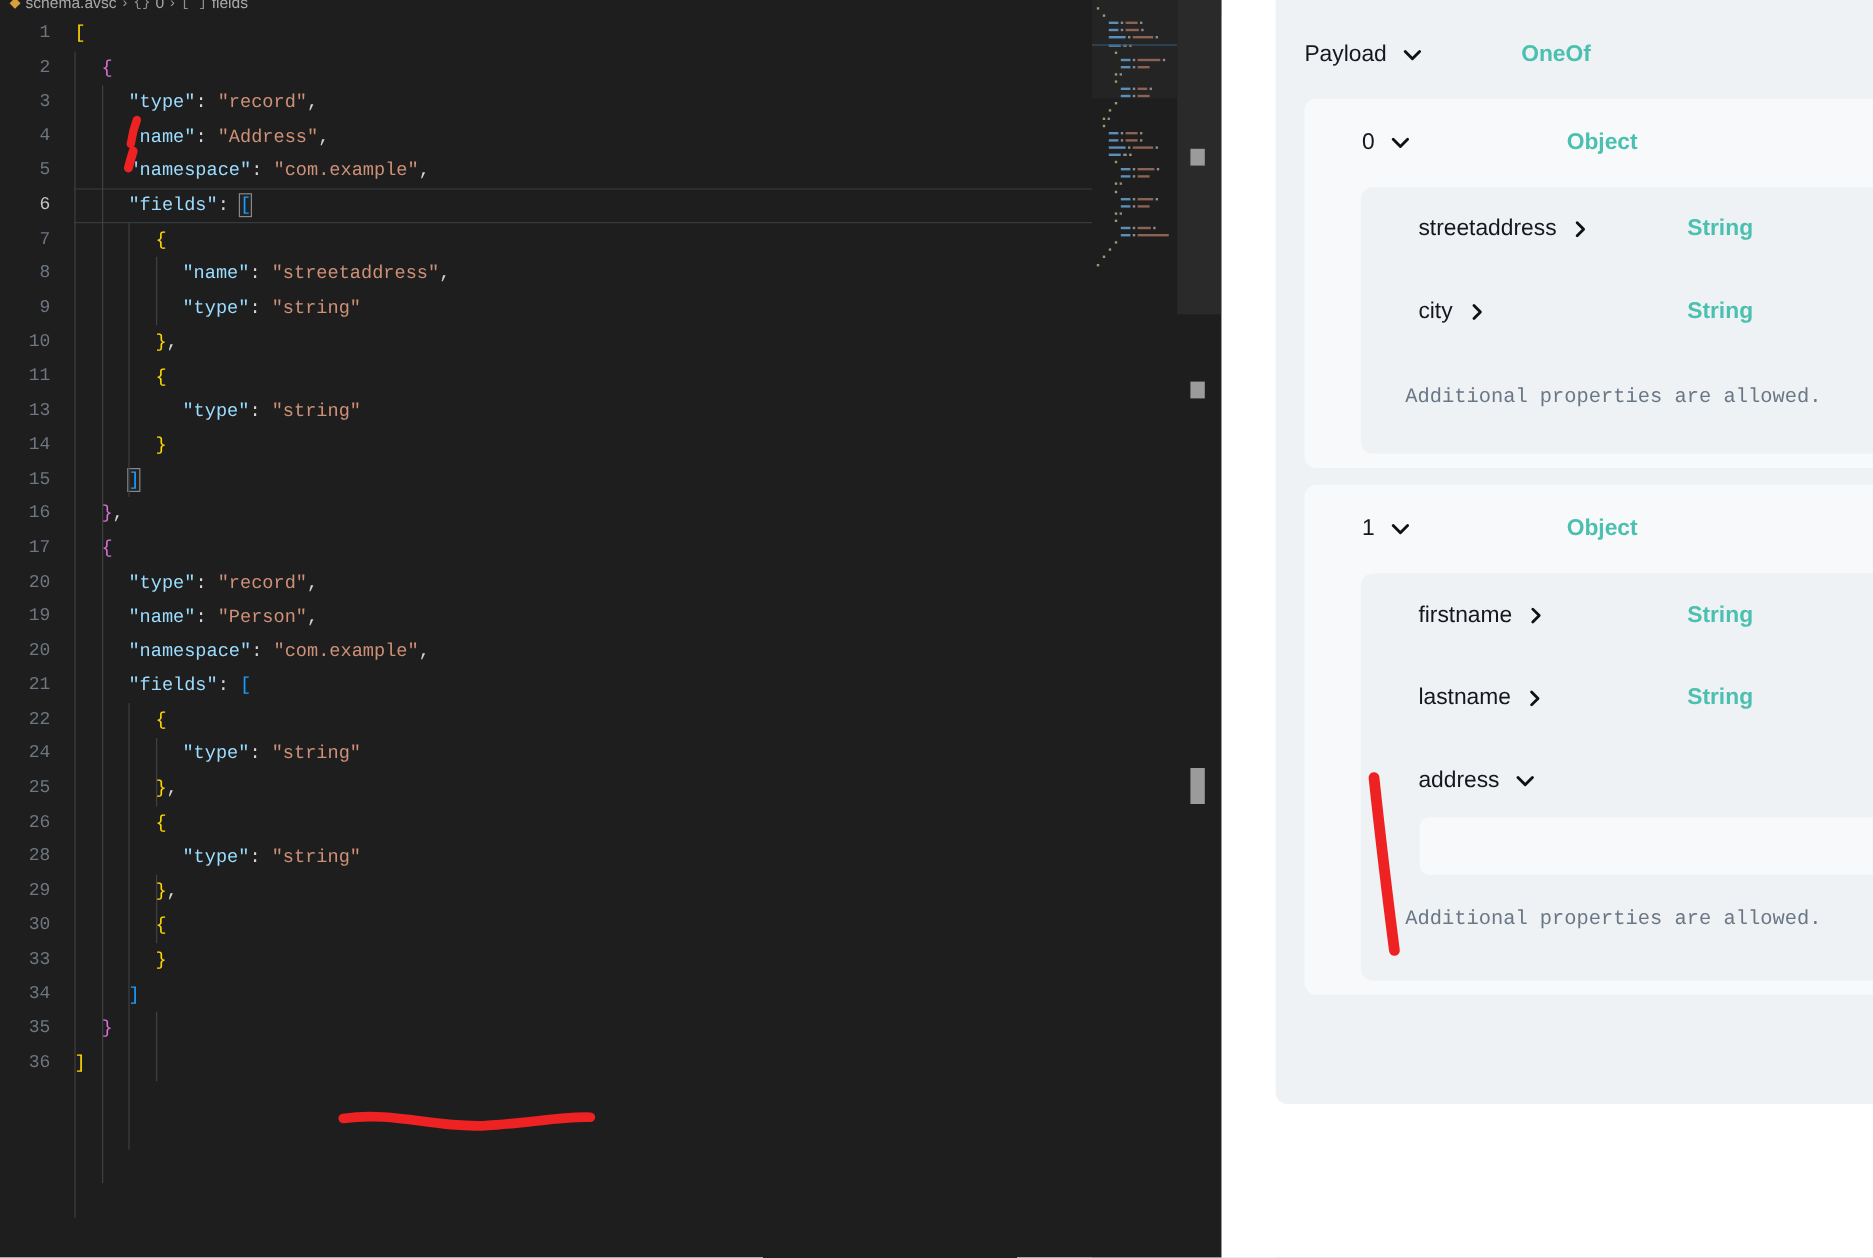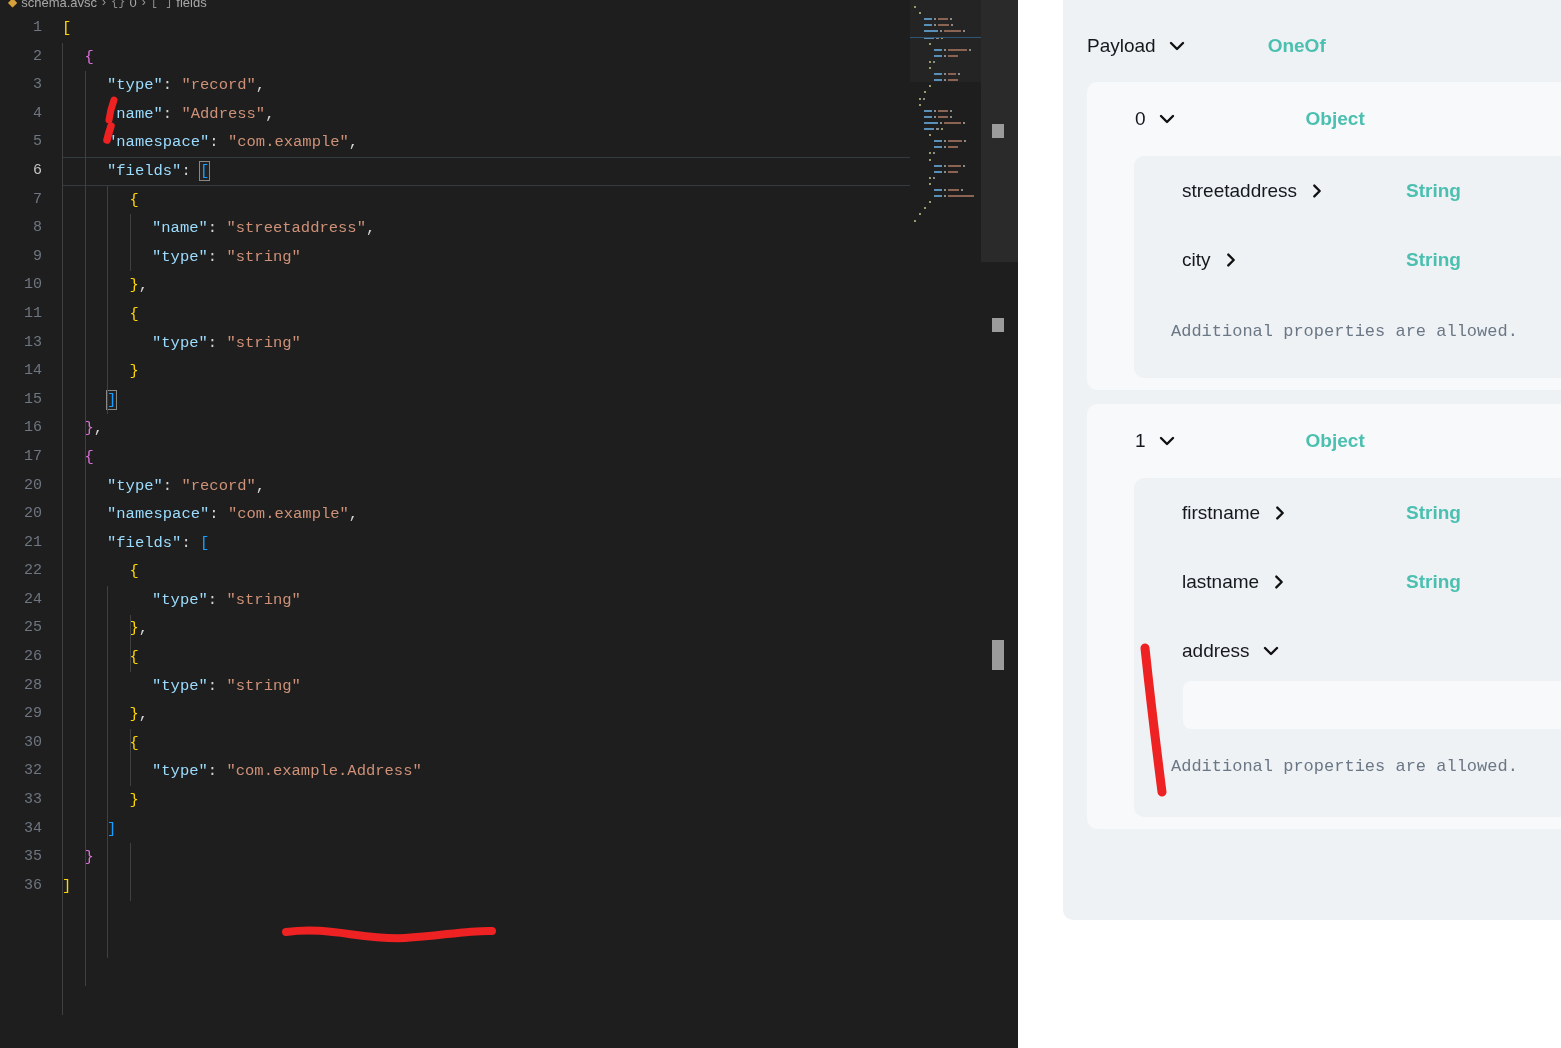--- a/index.html
+++ b/index.html
@@ -238,30 +238,30 @@
         <div class="code-row"><span class="lnum">8</span><span class="ctext" style="padding-left: 110px;"><span class="k">"name"</span><span class="p">: </span><span class="s">"streetaddress"</span><span class="p">,</span></span></div>
         <div class="code-row"><span class="lnum">9</span><span class="ctext" style="padding-left: 110px;"><span class="k">"type"</span><span class="p">: </span><span class="s">"string"</span></span></div>
         <div class="code-row"><span class="lnum">10</span><span class="ctext" style="padding-left: 87.5px;"><span class="b1">}</span><span class="p">,</span></span></div>
         <div class="code-row"><span class="lnum">11</span><span class="ctext" style="padding-left: 87.5px;"><span class="b1">{</span></span></div>
         <div class="code-row"><span class="lnum">13</span><span class="ctext" style="padding-left: 110px;"><span class="k">"type"</span><span class="p">: </span><span class="s">"string"</span></span></div>
         <div class="code-row"><span class="lnum">14</span><span class="ctext" style="padding-left: 87.5px;"><span class="b1">}</span></span></div>
         <div class="code-row"><span class="lnum">15</span><span class="ctext" style="padding-left: 65px;"><span class="b3 bracket-box">]</span></span></div>
         <div class="code-row"><span class="lnum">16</span><span class="ctext" style="padding-left: 42.5px;"><span class="b2">}</span><span class="p">,</span></span></div>
         <div class="code-row"><span class="lnum">17</span><span class="ctext" style="padding-left: 42.5px;"><span class="b2">{</span></span></div>
         <div class="code-row"><span class="lnum">20</span><span class="ctext" style="padding-left: 65px;"><span class="k">"type"</span><span class="p">: </span><span class="s">"record"</span><span class="p">,</span></span></div>
+        <div class="code-row"><span class="lnum">19</span><span class="ctext" style="padding-left: 65px;"><span class="k">"name"</span><span class="p">: </span><span class="s">"Person"</span><span class="p">,</span></span></div>
         <div class="code-row"><span class="lnum">20</span><span class="ctext" style="padding-left: 65px;"><span class="k">"namespace"</span><span class="p">: </span><span class="s">"com.example"</span><span class="p">,</span></span></div>
         <div class="code-row"><span class="lnum">21</span><span class="ctext" style="padding-left: 65px;"><span class="k">"fields"</span><span class="p">: </span><span class="b3">[</span></span></div>
         <div class="code-row"><span class="lnum">22</span><span class="ctext" style="padding-left: 87.5px;"><span class="b1">{</span></span></div>
         <div class="code-row"><span class="lnum">24</span><span class="ctext" style="padding-left: 110px;"><span class="k">"type"</span><span class="p">: </span><span class="s">"string"</span></span></div>
         <div class="code-row"><span class="lnum">25</span><span class="ctext" style="padding-left: 87.5px;"><span class="b1">}</span><span class="p">,</span></span></div>
         <div class="code-row"><span class="lnum">26</span><span class="ctext" style="padding-left: 87.5px;"><span class="b1">{</span></span></div>
         <div class="code-row"><span class="lnum">28</span><span class="ctext" style="padding-left: 110px;"><span class="k">"type"</span><span class="p">: </span><span class="s">"string"</span></span></div>
         <div class="code-row"><span class="lnum">29</span><span class="ctext" style="padding-left: 87.5px;"><span class="b1">}</span><span class="p">,</span></span></div>
         <div class="code-row"><span class="lnum">30</span><span class="ctext" style="padding-left: 87.5px;"><span class="b1">{</span></span></div>
-        <div class="code-row"><span class="lnum">32</span><span class="ctext" style="padding-left: 110px;"><span class="k">"type"</span><span class="p">: </span><span class="s">"com.example.Address"</span></span></div>
         <div class="code-row"><span class="lnum">33</span><span class="ctext" style="padding-left: 87.5px;"><span class="b1">}</span></span></div>
         <div class="code-row"><span class="lnum">34</span><span class="ctext" style="padding-left: 65px;"><span class="b3">]</span></span></div>
         <div class="code-row"><span class="lnum">35</span><span class="ctext" style="padding-left: 42.5px;"><span class="b2">}</span></span></div>
         <div class="code-row"><span class="lnum">36</span><span class="ctext" style="padding-left: 20px;"><span class="b1">]</span></span></div>
       </div>
 
     <div class="minimap" id="minimap">
       <div class="mm-slider"></div>
     <div class="mm-line" style="left: 4px; top: 6px; width: 2px; background: rgb(154, 154, 106);"></div>
         <div class="mm-line" style="left: 9px; top: 12.1px; width: 2px; background: rgb(154, 154, 106);"></div>

